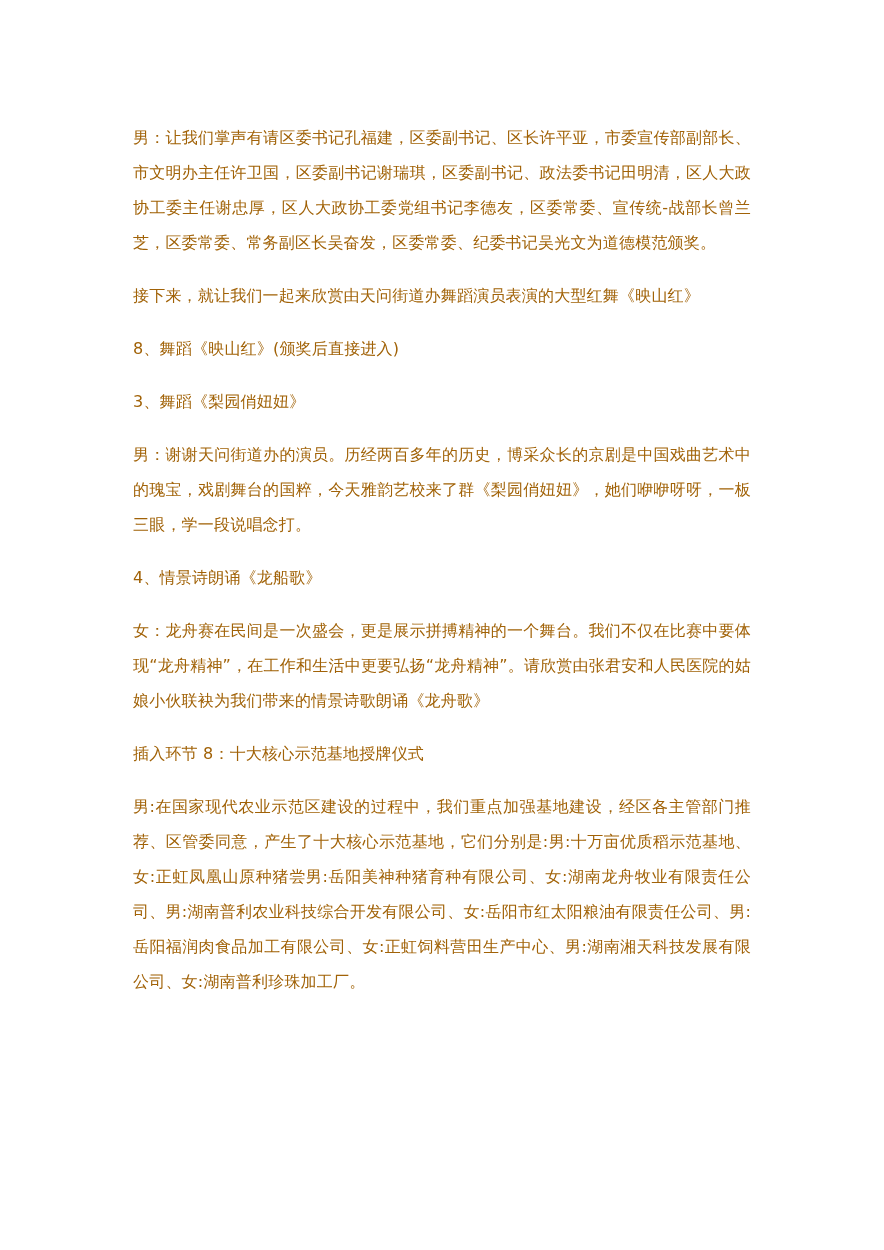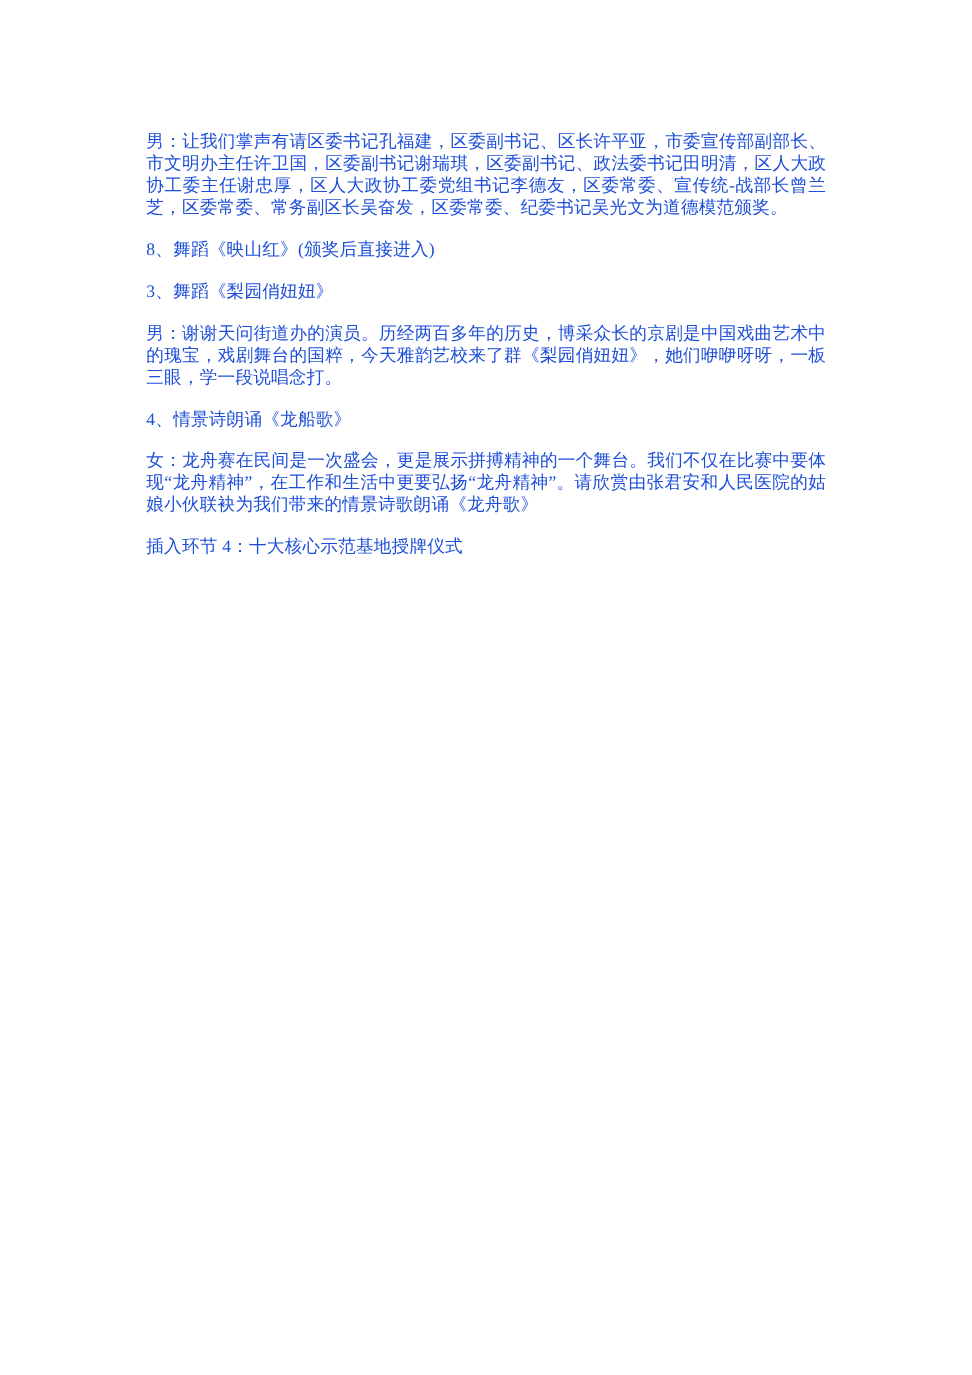--- a/index.html
+++ b/index.html
@@ -16,34 +16,35 @@
     padding: 120px 133px 0 133px;
     overflow: hidden;
     font-family: "DejaVu Sans", sans-serif;
   }
   .content {
     width: 618px;
   }
   .para {
     margin: 0 0 18px 0;
     font-size: 16px;
-    line-height: 20px;
-    color: #1d4ed8;
+    line-height: 35px;
+    color: #a16207;
     text-align: justify;
     letter-spacing: 0.2px;
     word-break: break-all;
-    font-family: Liberation Serif, serif;
   }
 </style>
 </head>
 <body>
 
 <div class="page">
   <div class="content">
       <p class="para">男：让我们掌声有请区委书记孔福建，区委副书记、区长许平亚，市委宣传部副部长、市文明办主任许卫国，区委副书记谢瑞琪，区委副书记、政法委书记田明清，区人大政协工委主任谢忠厚，区人大政协工委党组书记李德友，区委常委、宣传统-战部长曾兰芝，区委常委、常务副区长吴奋发，区委常委、纪委书记吴光文为道德模范颁奖。</p>
+      <p class="para">接下来，就让我们一起来欣赏由天问街道办舞蹈演员表演的大型红舞《映山红》</p>
       <p class="para">8、舞蹈《映山红》(颁奖后直接进入)</p>
       <p class="para">3、舞蹈《梨园俏妞妞》</p>
       <p class="para">男：谢谢天问街道办的演员。历经两百多年的历史，博采众长的京剧是中国戏曲艺术中的瑰宝，戏剧舞台的国粹，今天雅韵艺校来了群《梨园俏妞妞》，她们咿咿呀呀，一板三眼，学一段说唱念打。</p>
       <p class="para">4、情景诗朗诵《龙船歌》</p>
       <p class="para">女：龙舟赛在民间是一次盛会，更是展示拼搏精神的一个舞台。我们不仅在比赛中要体现“龙舟精神”，在工作和生活中更要弘扬“龙舟精神”。请欣赏由张君安和人民医院的姑娘小伙联袂为我们带来的情景诗歌朗诵《龙舟歌》</p>
-      <p class="para">插入环节 4：十大核心示范基地授牌仪式</p>
+      <p class="para">插入环节 8：十大核心示范基地授牌仪式</p>
+      <p class="para">男:在国家现代农业示范区建设的过程中，我们重点加强基地建设，经区各主管部门推荐、区管委同意，产生了十大核心示范基地，它们分别是:男:十万亩优质稻示范基地、女:正虹凤凰山原种猪尝男:岳阳美神种猪育种有限公司、女:湖南龙舟牧业有限责任公司、男:湖南普利农业科技综合开发有限公司、女:岳阳市红太阳粮油有限责任公司、男:岳阳福润肉食品加工有限公司、女:正虹饲料营田生产中心、男:湖南湘天科技发展有限公司、女:湖南普利珍珠加工厂。</p>
     </div>
 </div>
 
 </body></html>

